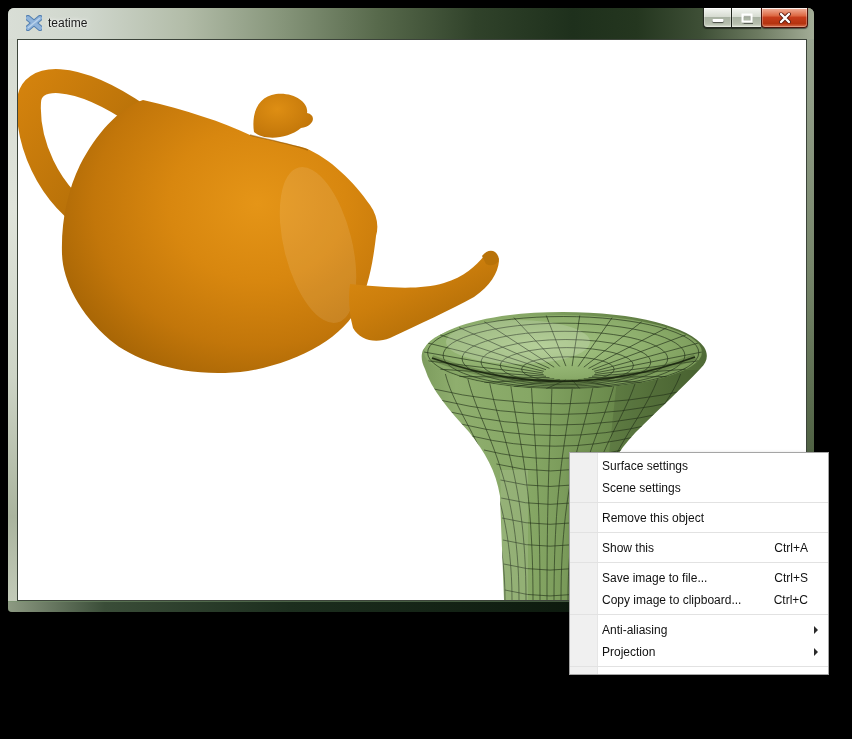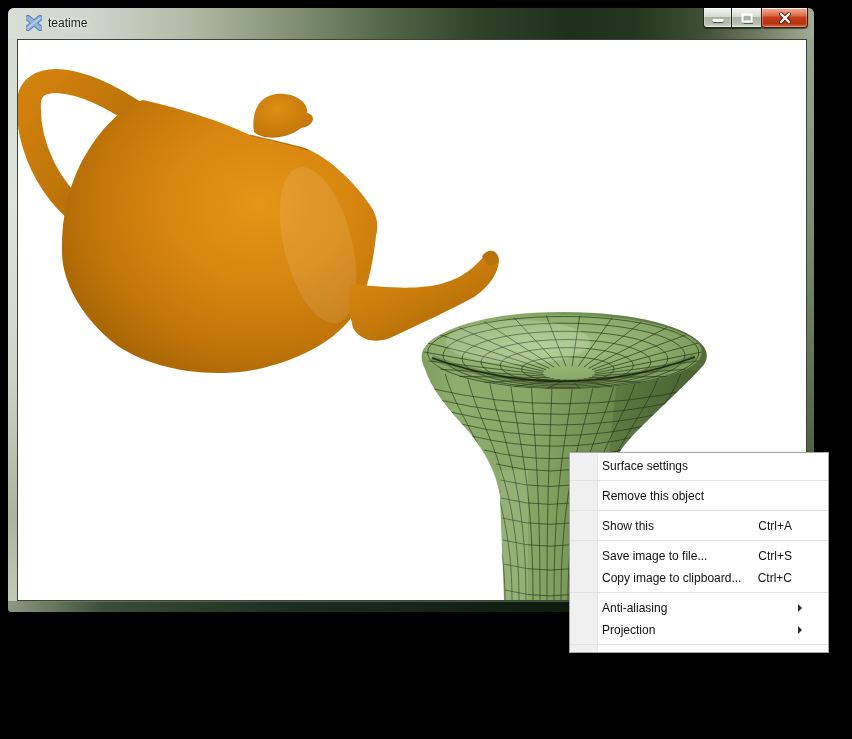--- a/index.html
+++ b/index.html
@@ -68,21 +68,21 @@
     position:absolute; left:569px; top:452px; width:260px;
     background:var(--color-menu_bg,#fff);
     border:1px solid var(--color-menu_border,#a5a5a5);
     padding:2px 0 3px 0;
     box-shadow:2px 2px 4px rgba(0,0,0,.4);
     font-size:12px; color:var(--color-menu_text,#111);
   }
   .context-menu::before { content:""; position:absolute; left:0; top:0; bottom:0; width:27px;
     background:var(--color-menu_gutter,#f0f0f0); border-right:1px solid #e6e6e6; }
   .menu-item { position:relative; height:22px; display:flex; align-items:center;
-    padding-left:32px; padding-right:24px; white-space:nowrap; }
+    padding-left:32px; padding-right:8px; white-space:nowrap; }
   .mi-shortcut { margin-left:auto; padding-right:12px; }
   .mi-arrow { margin-left:auto; margin-right:2px; width:0; height:0;
     border-left:4px solid #2a2a2a; border-top:4px solid transparent; border-bottom:4px solid transparent; }
   .menu-sep { position:relative; height:8px; }
   .menu-sep::after { content:""; position:absolute; left:0; right:0; top:3px; border-top:1px solid #e2e2e2; }
 </style>
 </head>
 <body>
 
 <div class="desktop">
@@ -260,20 +260,23 @@
           <path d="M464,216 C470,208 479,209 481,219 C480,224 474,227 468,224 Z" fill="#b87208"></path>
         </g>
       </svg>
     </div>
   </div>
 
   <div class="context-menu">
     <div class="menu-item">
       <span>Surface settings</span>
     </div>
+    <div class="menu-item">
+      <span>Scene settings</span>
+    </div>
     <div class="menu-sep"></div>
     <div class="menu-item">
       <span>Remove this object</span>
     </div>
     <div class="menu-sep"></div>
     <div class="menu-item">
       <span>Show this</span>
       <span class="mi-shortcut">Ctrl+A</span>
     </div>
     <div class="menu-sep"></div>

